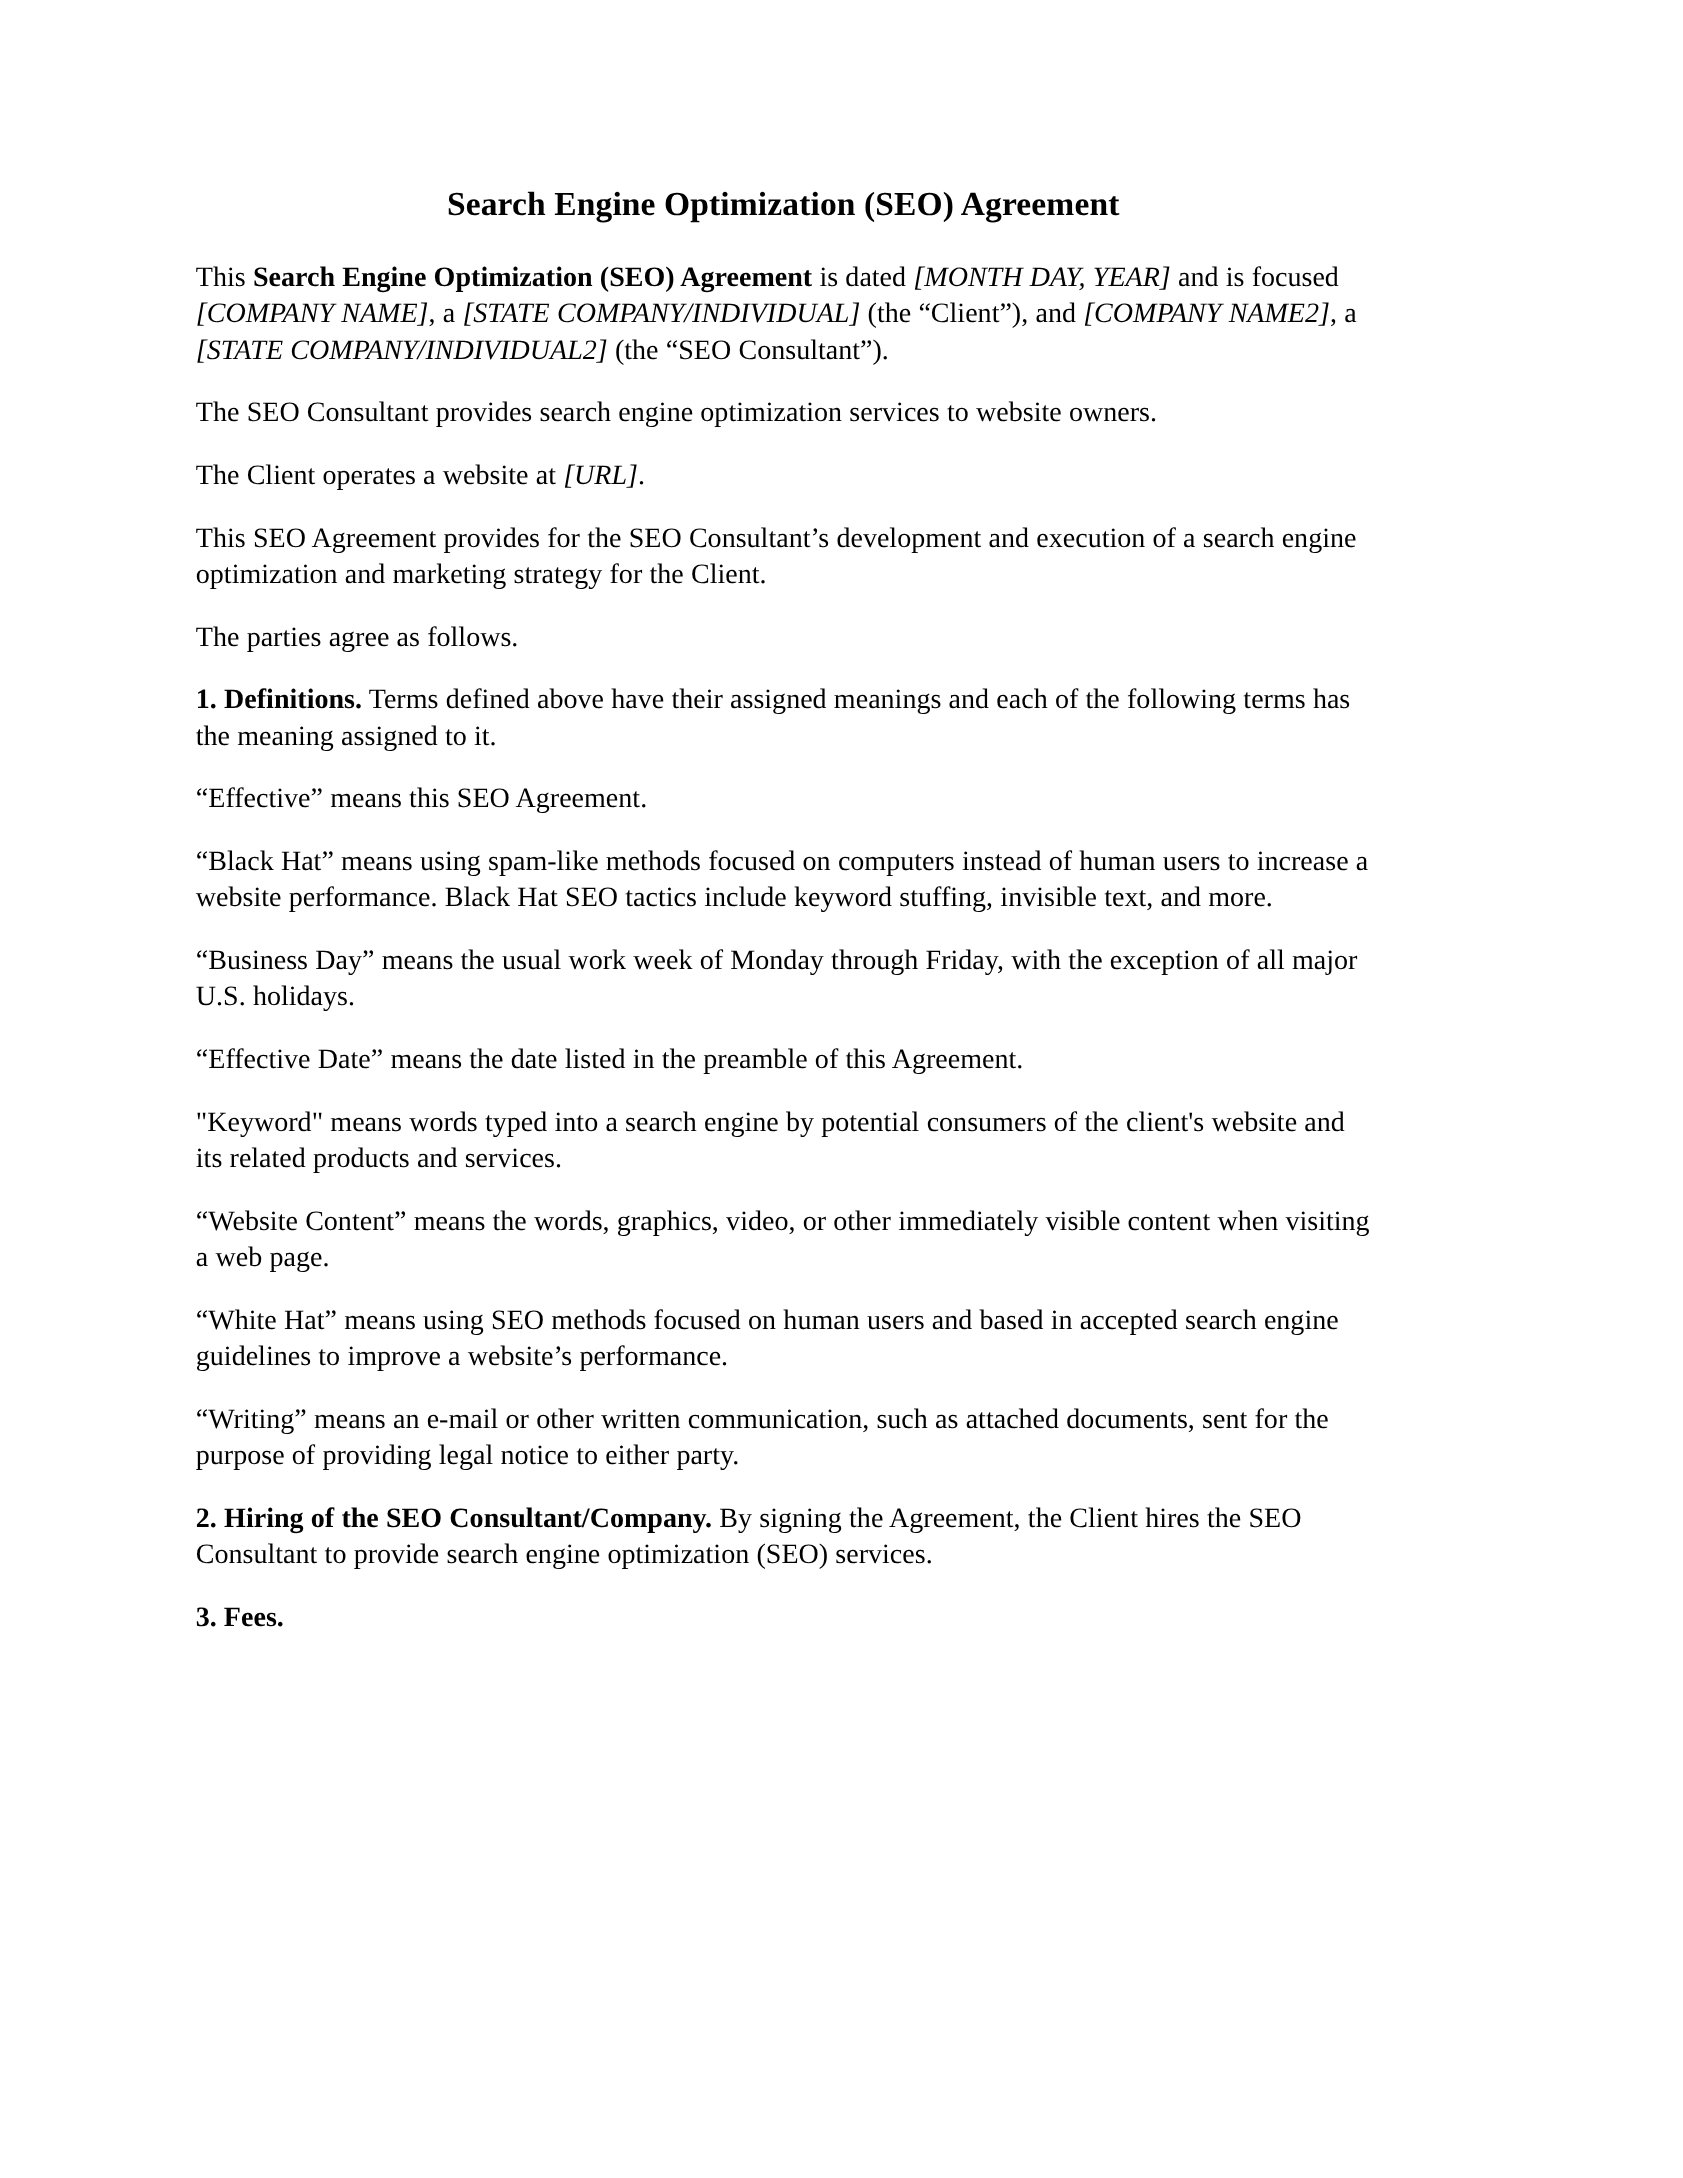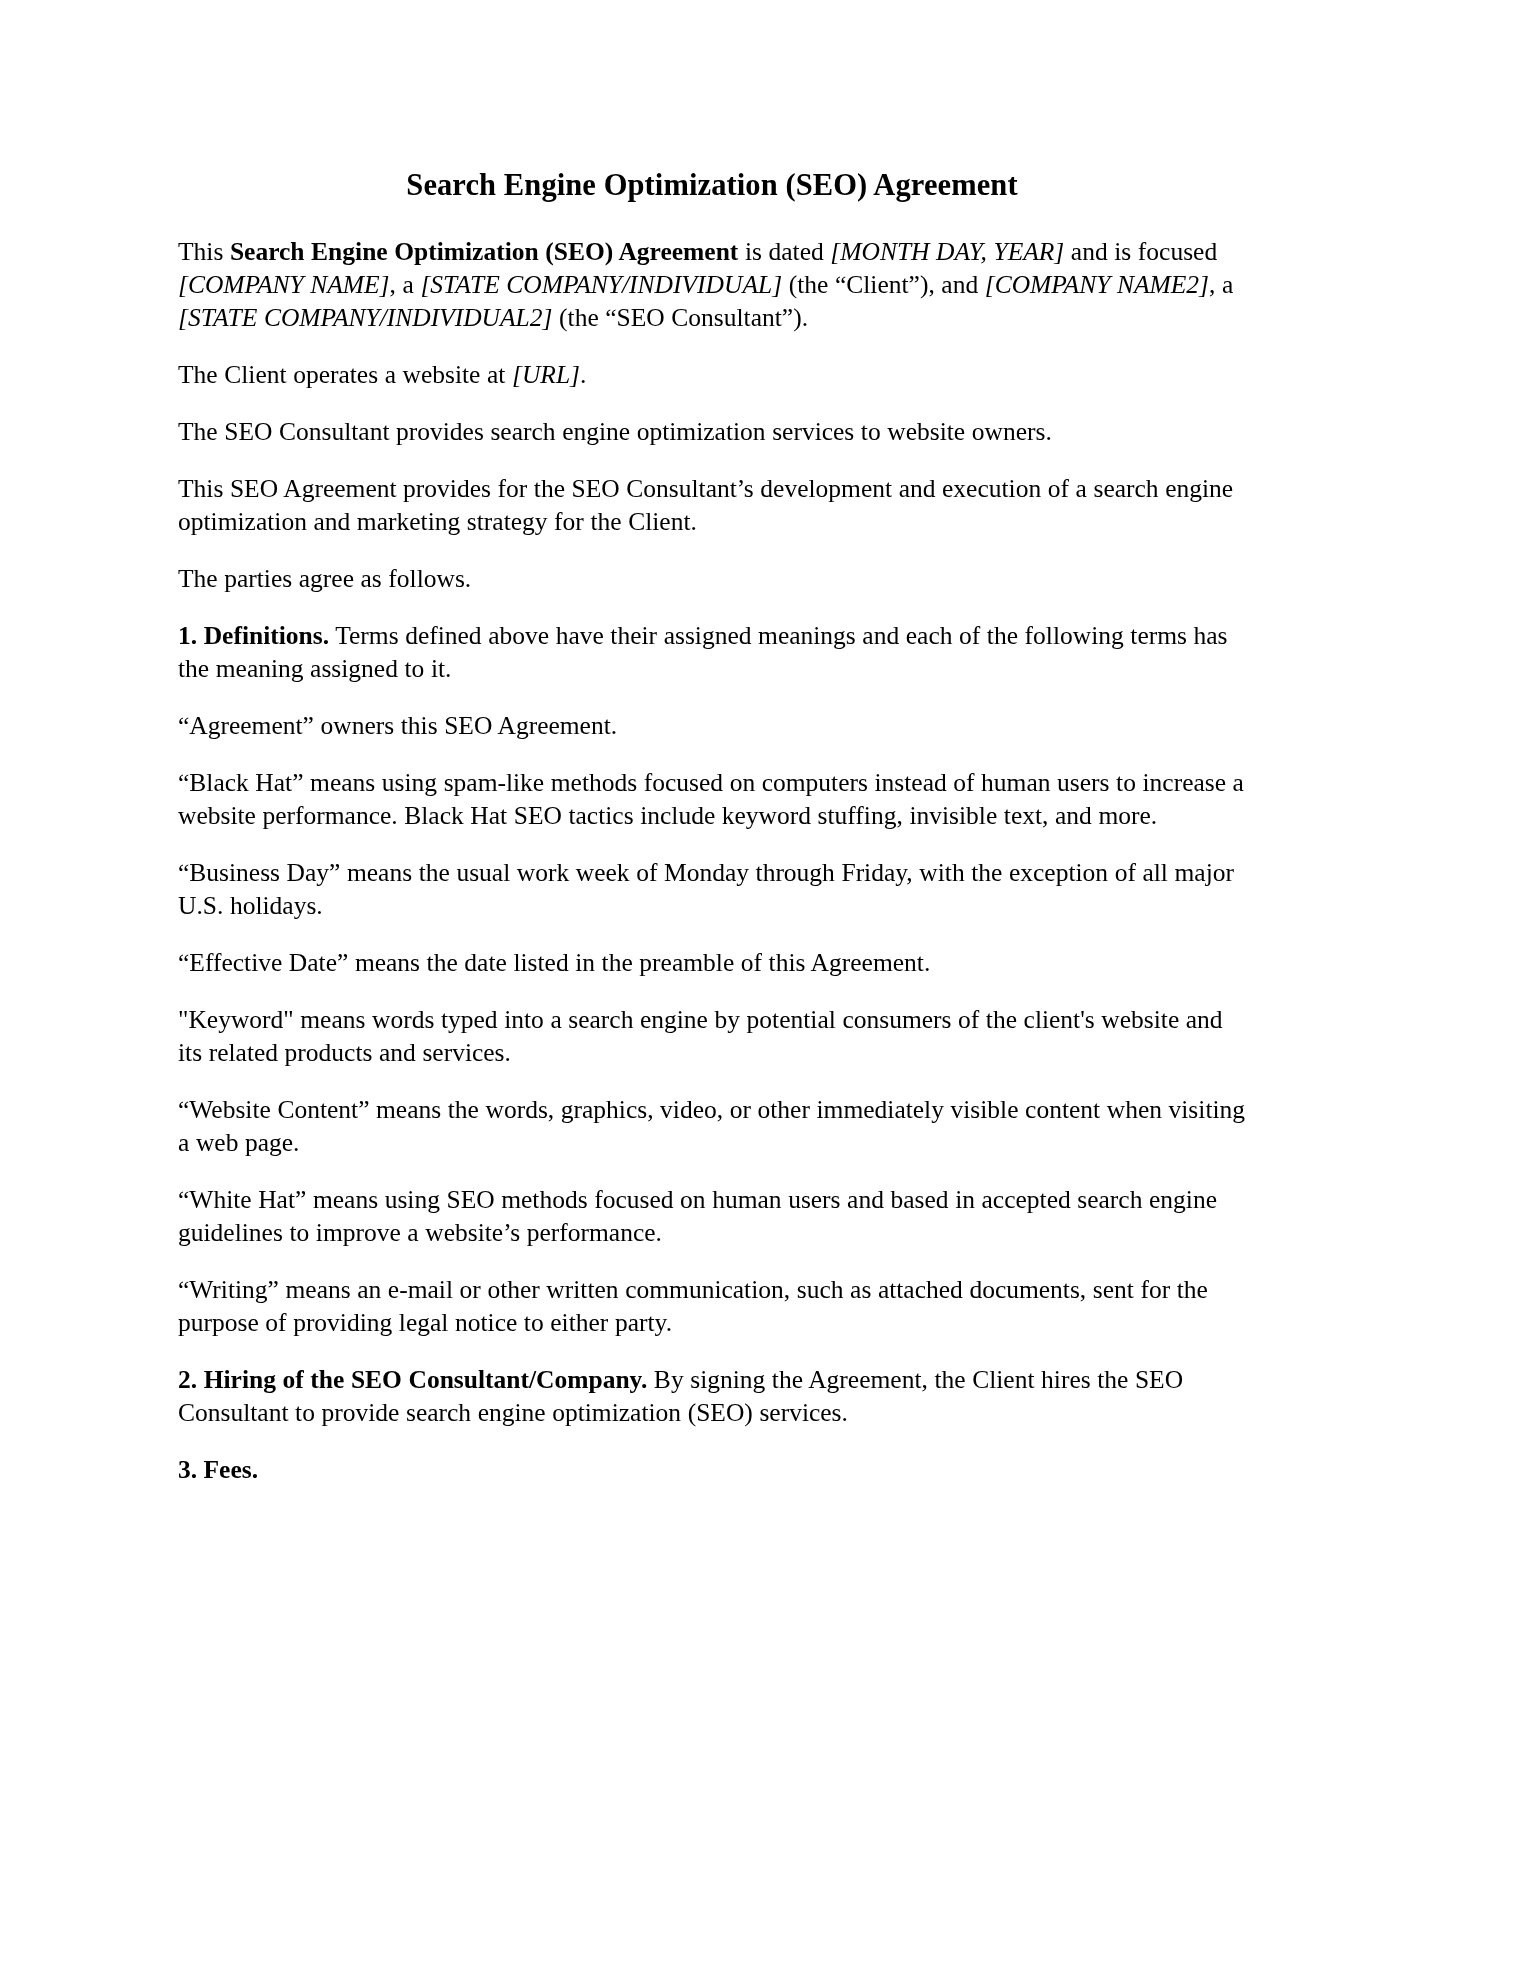--- a/index.html
+++ b/index.html
@@ -65,31 +65,31 @@
 </head>
 <body>
 
 <div id="page">
   <div id="content">
 
     <h1 class="doc-title">Search Engine Optimization (SEO) Agreement</h1>
 
     <p class="para"><span>This </span><b>Search Engine Optimization (SEO) Agreement</b><span> is dated </span><i>[MONTH DAY, YEAR]</i><span> and is focused </span><i>[COMPANY NAME]</i><span>, a </span><i>[STATE COMPANY/INDIVIDUAL]</i><span> (the “Client”), and </span><i>[COMPANY NAME2]</i><span>, a </span><i>[STATE COMPANY/INDIVIDUAL2]</i><span> (the “SEO Consultant”).</span></p>
 
+    <p class="para">The SEO Consultant provides search engine optimization services to website owners.</p>
+
     <p class="para"><span>The Client operates a website at </span><i>[URL]</i><span>.</span></p>
-
-    <p class="para">The SEO Consultant provides search engine optimization services to website owners.</p>
 
     <p class="para">This SEO Agreement provides for the SEO Consultant’s development and execution of a search engine optimization and marketing strategy for the Client.</p>
 
     <p class="para">The parties agree as follows.</p>
 
     <p class="para"><b class="heading-run">1. Definitions.</b><span> Terms defined above have their assigned meanings and each of the following terms has the meaning assigned to it.</span></p>
 
-    <p class="para">“Agreement” owners this SEO Agreement.</p>
+    <p class="para">“Effective” means this SEO Agreement.</p>
     <p class="para">“Black Hat” means using spam-like methods focused on computers instead of human users to increase a website performance. Black Hat SEO tactics include keyword stuffing, invisible text, and more.</p>
     <p class="para">“Business Day” means the usual work week of Monday through Friday, with the exception of all major U.S. holidays.</p>
     <p class="para">“Effective Date” means the date listed in the preamble of this Agreement.</p>
     <p class="para">"Keyword" means words typed into a search engine by potential consumers of the client's website and its related products and services.</p>
     <p class="para">“Website Content” means the words, graphics, video, or other immediately visible content when visiting a web page.</p>
     <p class="para">“White Hat” means using SEO methods focused on human users and based in accepted search engine guidelines to improve a website’s performance.</p>
     <p class="para">“Writing” means an e-mail or other written communication, such as attached documents, sent for the purpose of providing legal notice to either party.</p>
 
     <p class="para"><b class="heading-run">2. Hiring of the SEO Consultant/Company.</b><span> By signing the Agreement, the Client hires the SEO Consultant to provide search engine optimization (SEO) services.</span></p>
 

